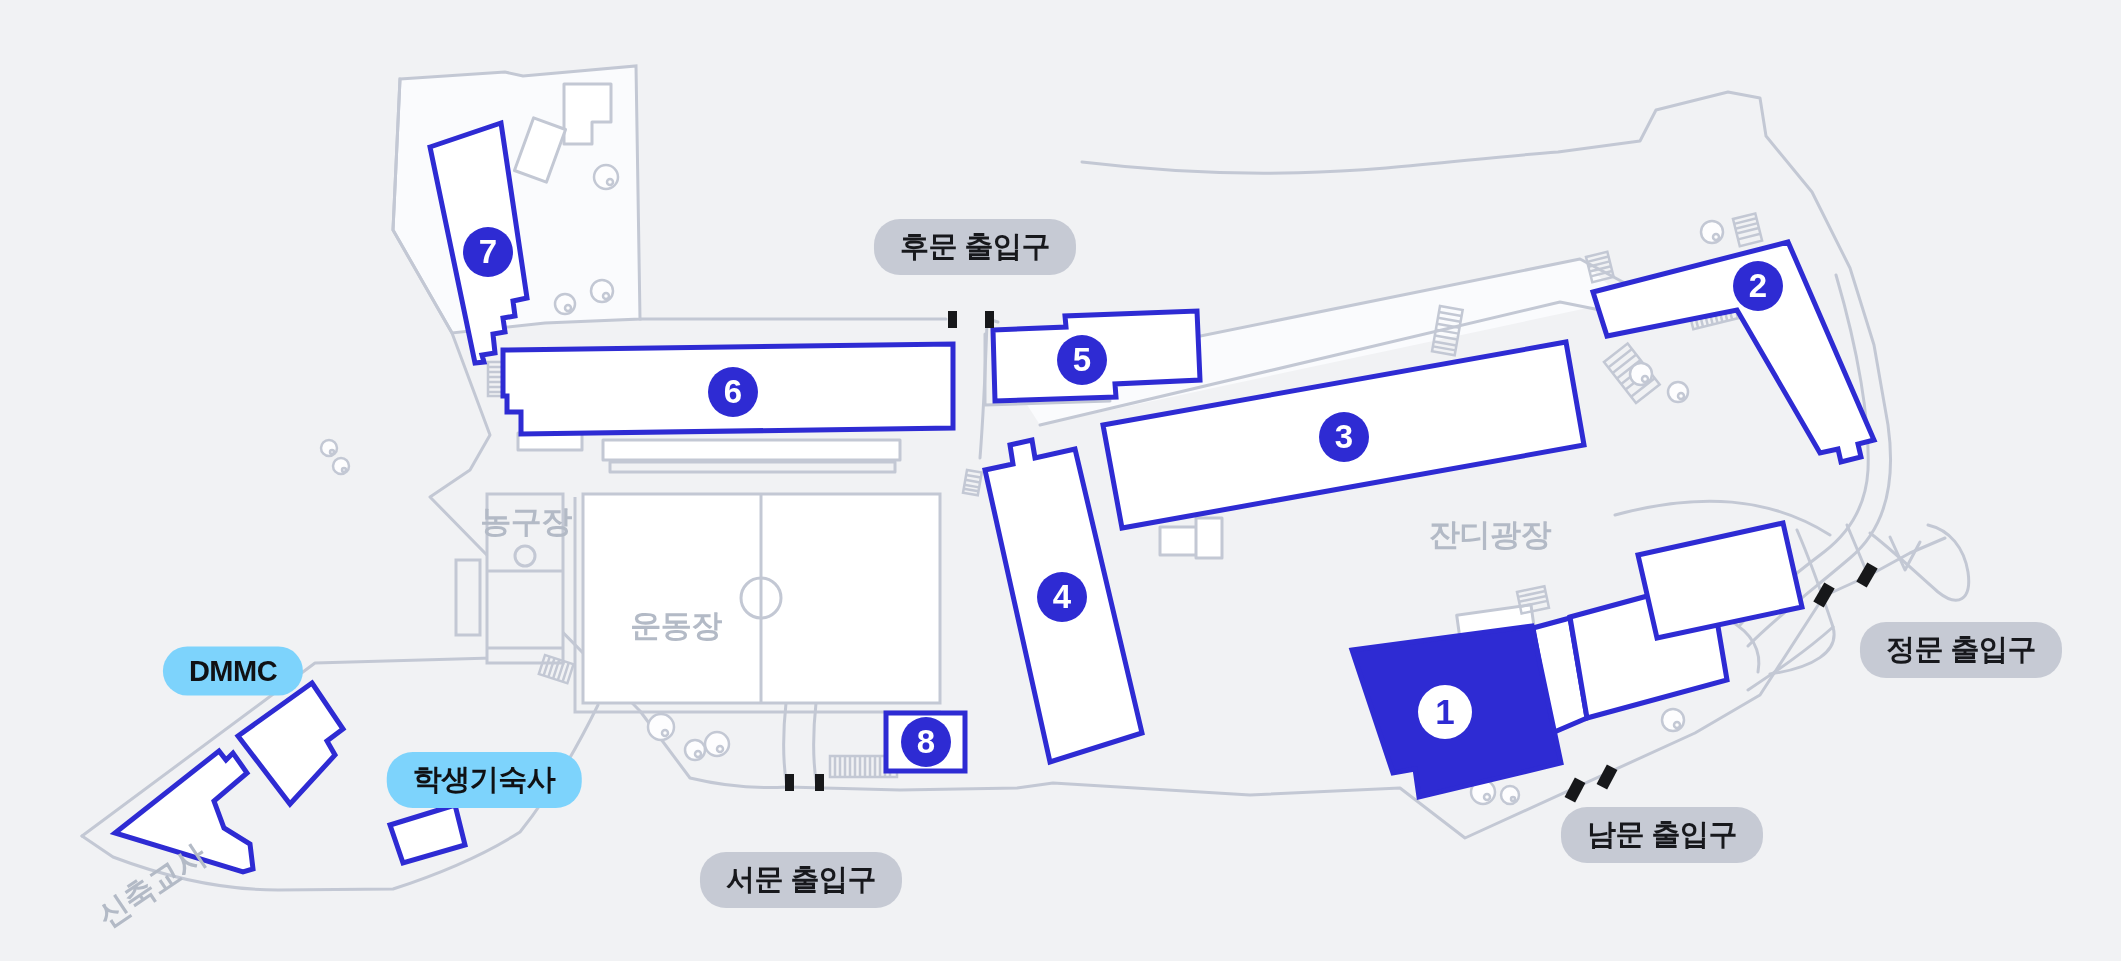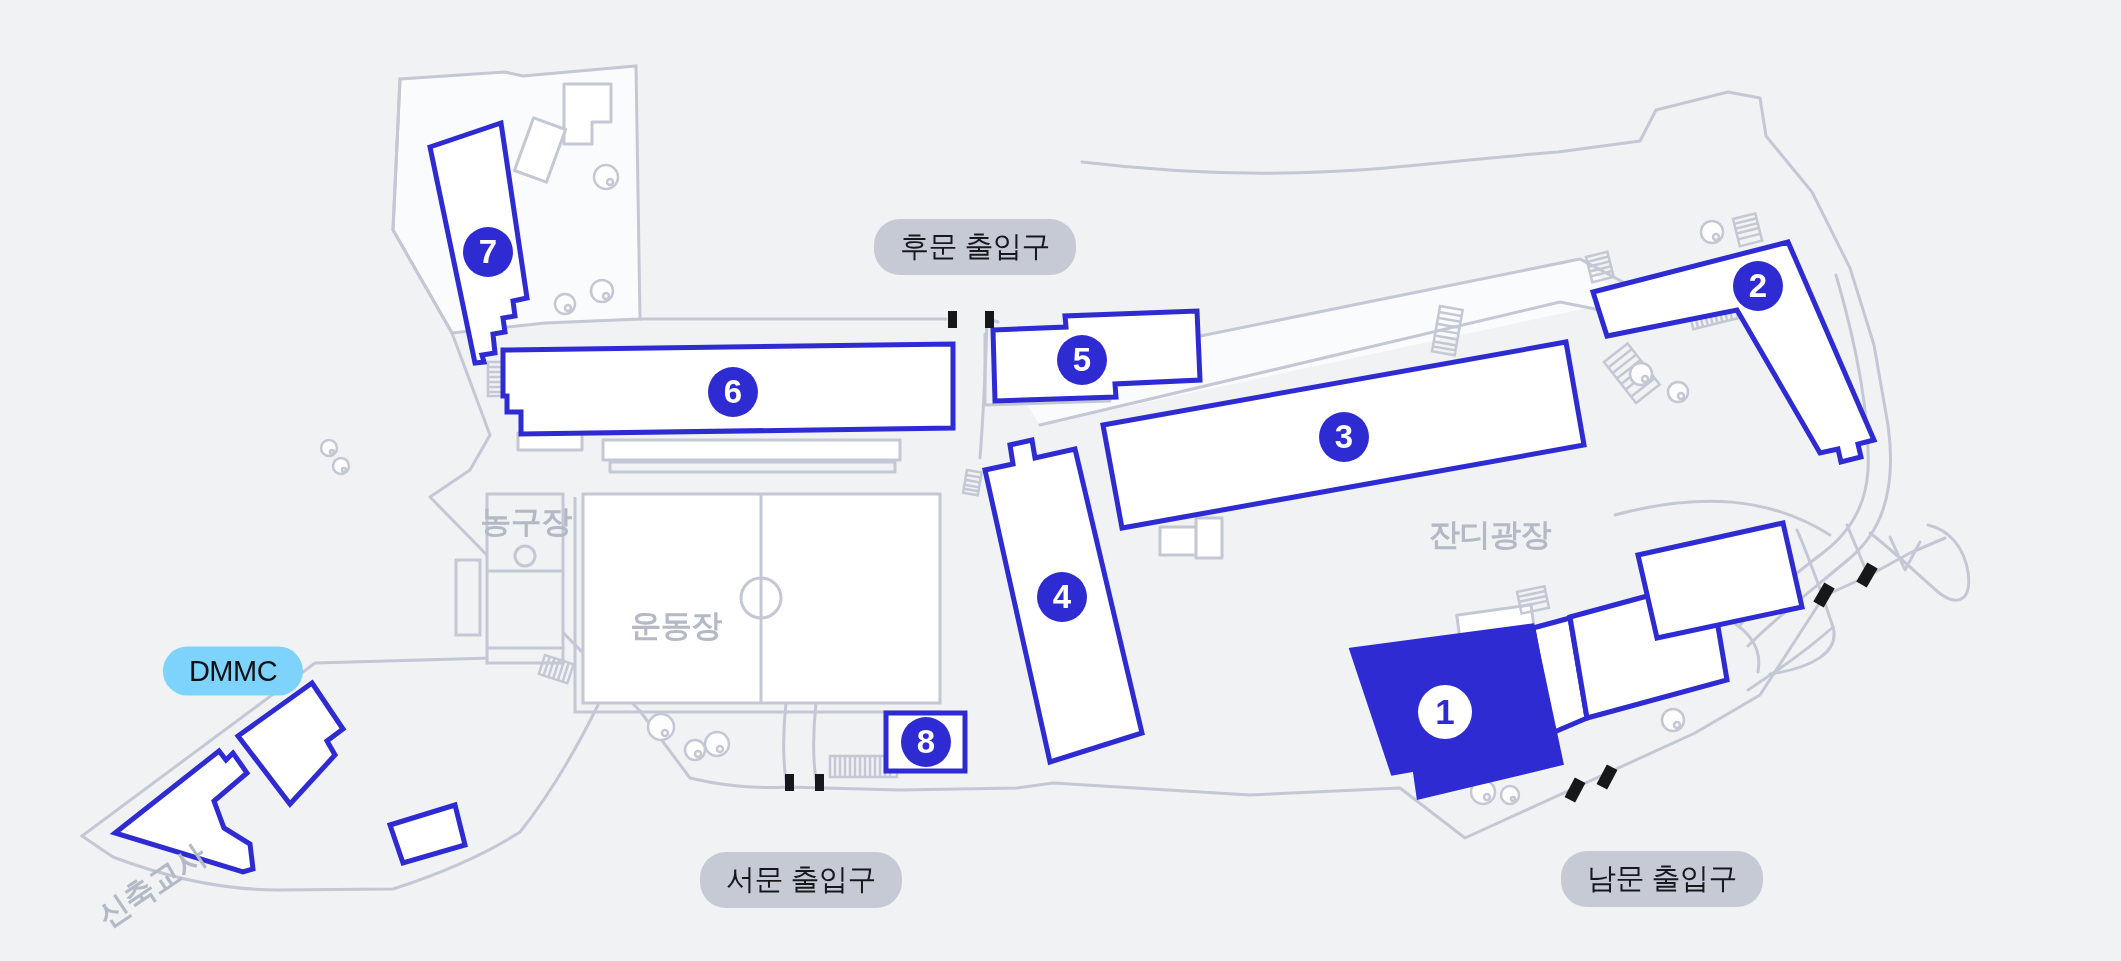--- a/index.html
+++ b/index.html
@@ -7,21 +7,21 @@
     width:2121px;height:961px;position:relative;overflow:hidden;
     background:#f1f2f4;
     font-family:"Liberation Sans","DejaVu Sans",sans-serif;
   }
   #stage{position:absolute;inset:0;width:2121px;height:961px;}
   svg{position:absolute;left:0;top:0;}
   .overlay{position:absolute;left:0;top:0;width:2121px;height:961px;pointer-events:none;}
   .pill{
     position:absolute;transform:translate(-50%,-50%);
     background:#c6cad4;color:#17181c;
-    font-size:29px;font-weight:400;letter-spacing:-0.5px;
+    font-size:29px;font-weight:700;letter-spacing:-0.5px;
     padding:8px 26px;border-radius:26px;white-space:nowrap;
     pointer-events:auto;
   }
   .pill.light{background:#7dd3fc;color:#101114;}
   .badge{
     position:absolute;transform:translate(-50%,-50%);
     width:50px;height:50px;border-radius:50%;
     background:#2e2bd3;color:#ffffff;
     font-size:33px;font-weight:700;
     display:flex;align-items:center;justify-content:center;
@@ -247,24 +247,26 @@
 </svg>
 
 <div class="overlay">
 
   <div class="arealabel" style="left:1490px;top:535px;">잔디광장</div>
   <div class="arealabel" style="left:676px;top:598px;margin-top:28px;">운동장</div>
   <div class="arealabel" style="left:526px;top:522px;text-align:center;">농구장</div>
   <div class="arealabel rot" style="left:152px;top:886px;">신축교사</div>
 
   <div class="pill" style="left:975px;top:247px;">후문 출입구</div>
-  <div class="pill" style="left:1662px;top:879px;">남문 출입구</div>
+  <div class="pill" style="left:1961px;top:650px;">정문 출입구</div>
+  <div class="pill" style="left:1662px;top:835px;">남문 출입구</div>
   <div class="pill" style="left:801px;top:836px;margin-top:44px;">서문 출입구</div>
 
   <div class="pill light" style="left:233px;top:671px;">DMMC</div>
+  <div class="pill light" style="left:484px;top:780px;">학생기숙사</div>
 
   <div class="badge inverse" style="left:1445px;top:712px;">1</div>
   <div class="badge" style="left:1758px;top:286px;">2</div>
   <div class="badge" style="left:1344px;top:437px;">3</div>
   <div class="badge" style="left:1062px;top:597px;">4</div>
   <div class="badge" style="left:1082px;top:360px;">5</div>
   <div class="badge" style="left:733px;top:392px;">6</div>
   <div class="badge" style="left:488px;top:252px;">7</div>
   <div class="badge" style="left:926px;top:742px;">8</div>
 </div>

